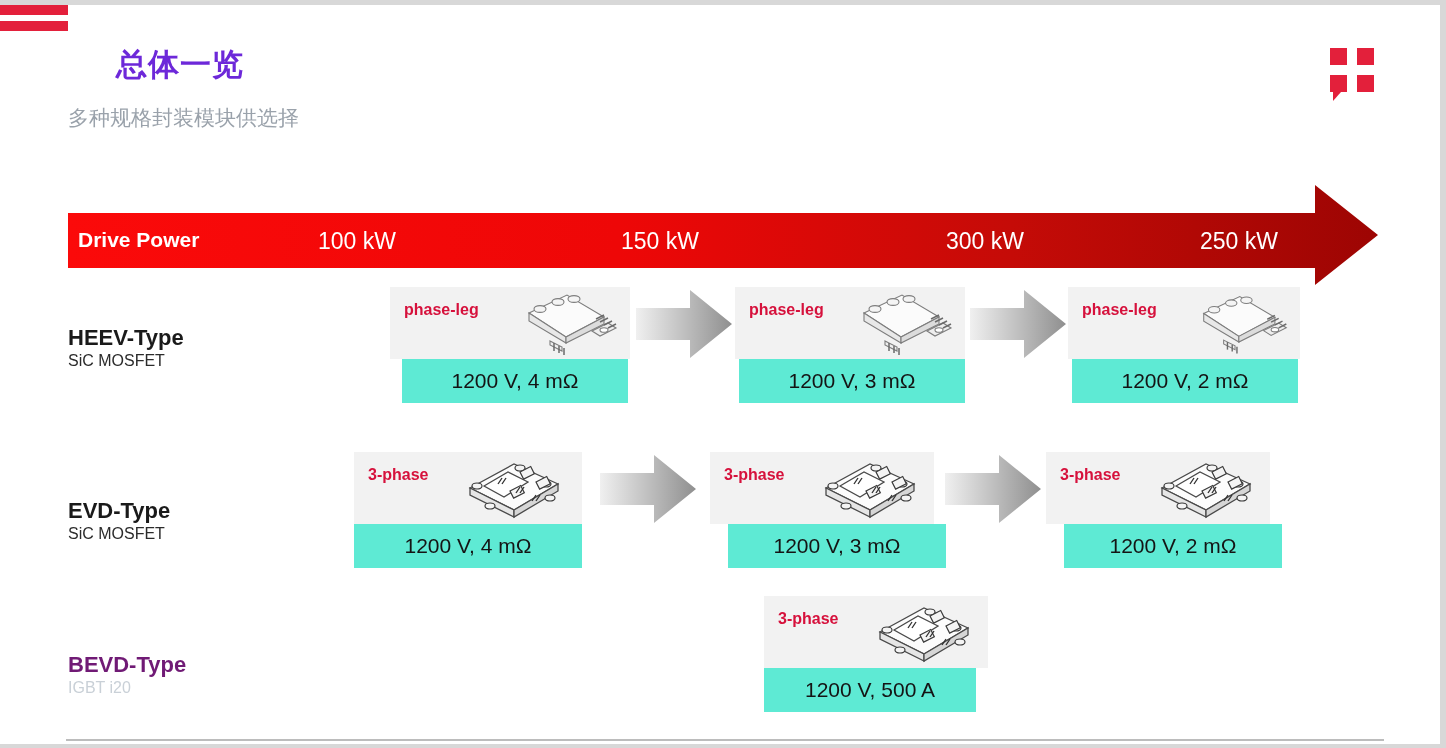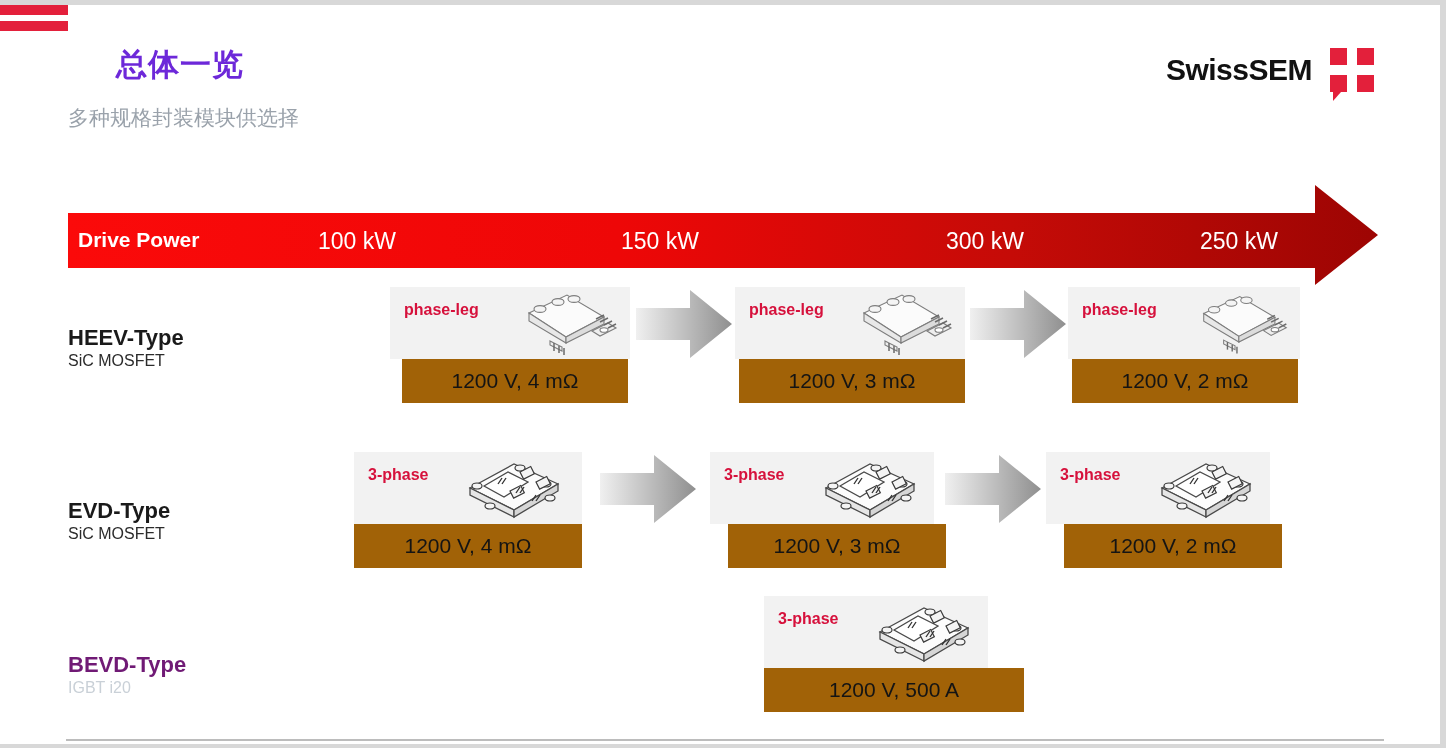--- a/index.html
+++ b/index.html
@@ -169,21 +169,21 @@
     left: 14px;
     top: 14px;
     color: #d6113c;
     font-size: 16px;
     font-weight: bold;
     white-space: nowrap;
     z-index: 3;
   }
   .card-spec {
     position: relative;
-    background: #a16207;
+    background: #5eead4;
     height: 44px;
     line-height: 44px;
     text-align: center;
     color: #141414;
     font-size: 21px;
     white-space: nowrap;
   }
   .module-art {
     position: absolute;
     right: 8px;
@@ -215,21 +215,20 @@
   <div class="edge-right"></div>
   <div class="edge-bottom"></div>
 
   <div class="accent-bar one"></div>
   <div class="accent-bar two"></div>
 
   <div class="title">总体一览</div>
   <div class="subtitle">多种规格封装模块供选择</div>
 
   <div class="logo">
-    <div class="logo-word">SwissSEM</div>
     <div class="logo-mark">
       <i class="tl"></i>
         <i class="tr"></i>
         <i class="br"></i>
         <i class="bl"></i>
     </div>
   </div>
 
   <div class="power-arrow">
     <svg width="1310" height="100" viewBox="0 0 1310 100">
@@ -538,17 +537,17 @@
             <path d="M40,26 L44,20"></path>
               <path d="M44,26 L48,20"></path>
             <path d="M58,35 L62,29"></path>
               <path d="M62,35 L66,29"></path>
             <path d="M74,43 L78,37"></path>
               <path d="M78,43 L82,37"></path>
           </g>
         </svg>
       </span>
     </div>
-    <div class="card-spec" style="margin-left:0px; width:260px;">1200 V, 500 A</div>
+    <div class="card-spec" style="margin-left:0px; width:212px;">1200 V, 500 A</div>
   </div>
 
   <div class="footer-rule"></div>
 </div>
 
 </body></html>

